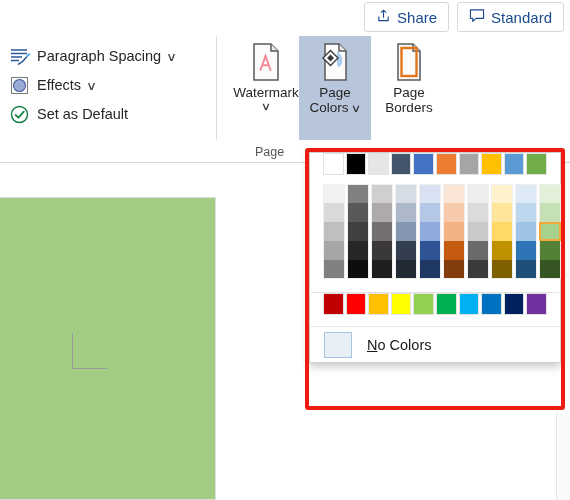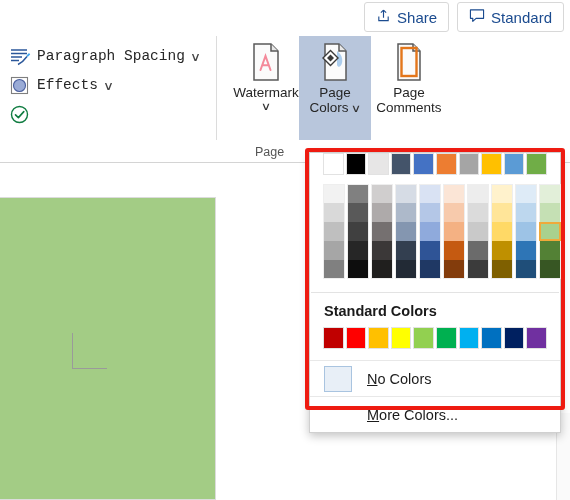--- a/index.html
+++ b/index.html
@@ -38,21 +38,21 @@
     color: #262626;
     font-size: 14.5px;
     white-space: nowrap;
   }
   .cmd .ico {
     width: 22px; height: 22px;
     margin-right: 6px;
     flex: 0 0 22px;
     position: relative;
   }
-  .cmd .lbl { line-height: 1; font-family: Liberation Mono, monospace; }
+  .cmd .lbl { line-height: 1; }
   .cmd .caret {
     margin-left: 6px; font-size: 12px; color: #444;
     transform: scaleX(1.25);
   }
 
   .sep-v {
     position: absolute; left: 216px; top: 36px;
     width: 1px; height: 104px;
     background: #dcdcdc;
   }
@@ -246,20 +246,21 @@
           <span class="caret">∨</span>
         </div>
 
         <div class="cmd">
           <span class="ico">
             <svg width="22" height="22" viewBox="0 0 22 22">
               <circle cx="10.5" cy="10.5" r="8" fill="#fff" stroke="#107c41" stroke-width="1.4"></circle>
               <path d="M6.5 10.8 9.4 13.6 14.8 7.6" fill="none" stroke="#107c41" stroke-width="1.6" stroke-linecap="round" stroke-linejoin="round"></path>
             </svg>
           </span>
+          <span class="lbl">Set as Default</span>
         </div>
 
       </div>
 
       <div class="sep-v"></div>
 
       <div class="bigbtn" id="btn-watermark">
         <span class="glyph">
           <svg width="34" height="40" viewBox="0 0 34 40">
             <path d="M5 2h17l7 7v29H5z" fill="#fbfbfb" stroke="#5a5a5a" stroke-width="1.5"></path>
@@ -290,21 +291,21 @@
 
       <div class="bigbtn" id="btn-pageborders">
         <span class="glyph">
           <svg width="34" height="40" viewBox="0 0 34 40">
             <path d="M6 2h15l7 7v29H6z" fill="#fbfbfb" stroke="#5a5a5a" stroke-width="1.5"></path>
             <path d="M21 2v7h7" fill="#e8e8e8" stroke="#5a5a5a" stroke-width="1.5"></path>
             <rect x="9.5" y="6" width="15" height="28" fill="none" stroke="#e3761b" stroke-width="2.4"></rect>
           </svg>
         </span>
         <span class="t1">Page</span>
-        <span class="t2">Comments</span>
+        <span class="t2">Borders</span>
       </div>
 
       <div class="group-label">Page</div>
 
     </div>
   </div>
 
   <div class="docarea">
     <div class="ruler-gap"></div>
     <div class="page" id="doc-page" style="background: rgb(163, 204, 133);">
@@ -399,43 +400,38 @@
             <div class="tc" title="#c5e0b4" style="background: rgb(197, 224, 180);"></div>
             <div class="tc sel" title="#a9d18e" style="background: rgb(169, 209, 142);"></div>
             <div class="tc" title="#538135" style="background: rgb(83, 129, 53);"></div>
             <div class="tc" title="#375623" style="background: rgb(55, 86, 35);"></div>
           </div>
         </div>
     </div>
 
     <div class="dd-sep"></div>
 
-    <div class="std-title">Standard Colors</div>
     <div class="std-rows">
       <div class="srow" id="std-row">
           <div class="sw" title="#c00000" style="background: rgb(192, 0, 0);"></div>
           <div class="sw" title="#ff0000" style="background: rgb(255, 0, 0);"></div>
           <div class="sw" title="#ffc000" style="background: rgb(255, 192, 0);"></div>
           <div class="sw" title="#ffff00" style="background: rgb(255, 255, 0);"></div>
           <div class="sw" title="#92d050" style="background: rgb(146, 208, 80);"></div>
           <div class="sw" title="#00b050" style="background: rgb(0, 176, 80);"></div>
           <div class="sw" title="#00b0f0" style="background: rgb(0, 176, 240);"></div>
           <div class="sw" title="#0070c0" style="background: rgb(0, 112, 192);"></div>
           <div class="sw" title="#002060" style="background: rgb(0, 32, 96);"></div>
           <div class="sw" title="#7030a0" style="background: rgb(112, 48, 160);"></div>
         </div>
     </div>
 
     <div class="dd-item">
       <span class="box"></span>
       <span><span class="acc">N</span><span>o Colors</span></span>
     </div>
 
-    <div class="dd-item">
-      <span class="indent"></span>
-      <span><span class="acc">M</span><span>ore Colors...</span></span>
-    </div>
 
   </div>
 
   <div class="annot" style="border-color: rgb(238, 27, 17);"></div>
 
 </div>
 
 </body></html>

